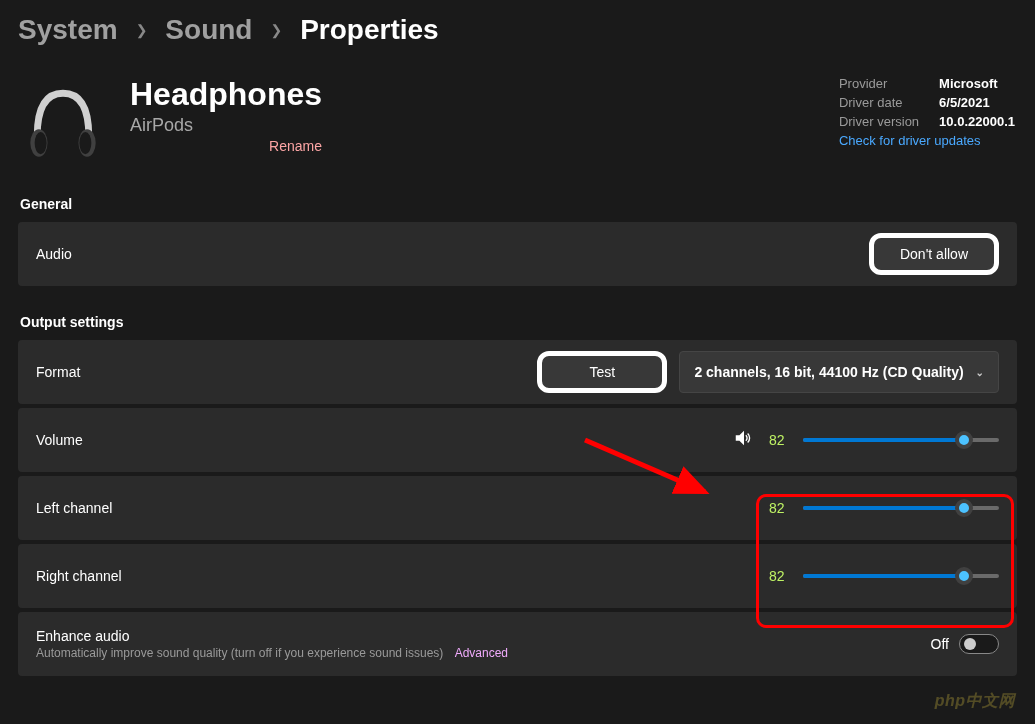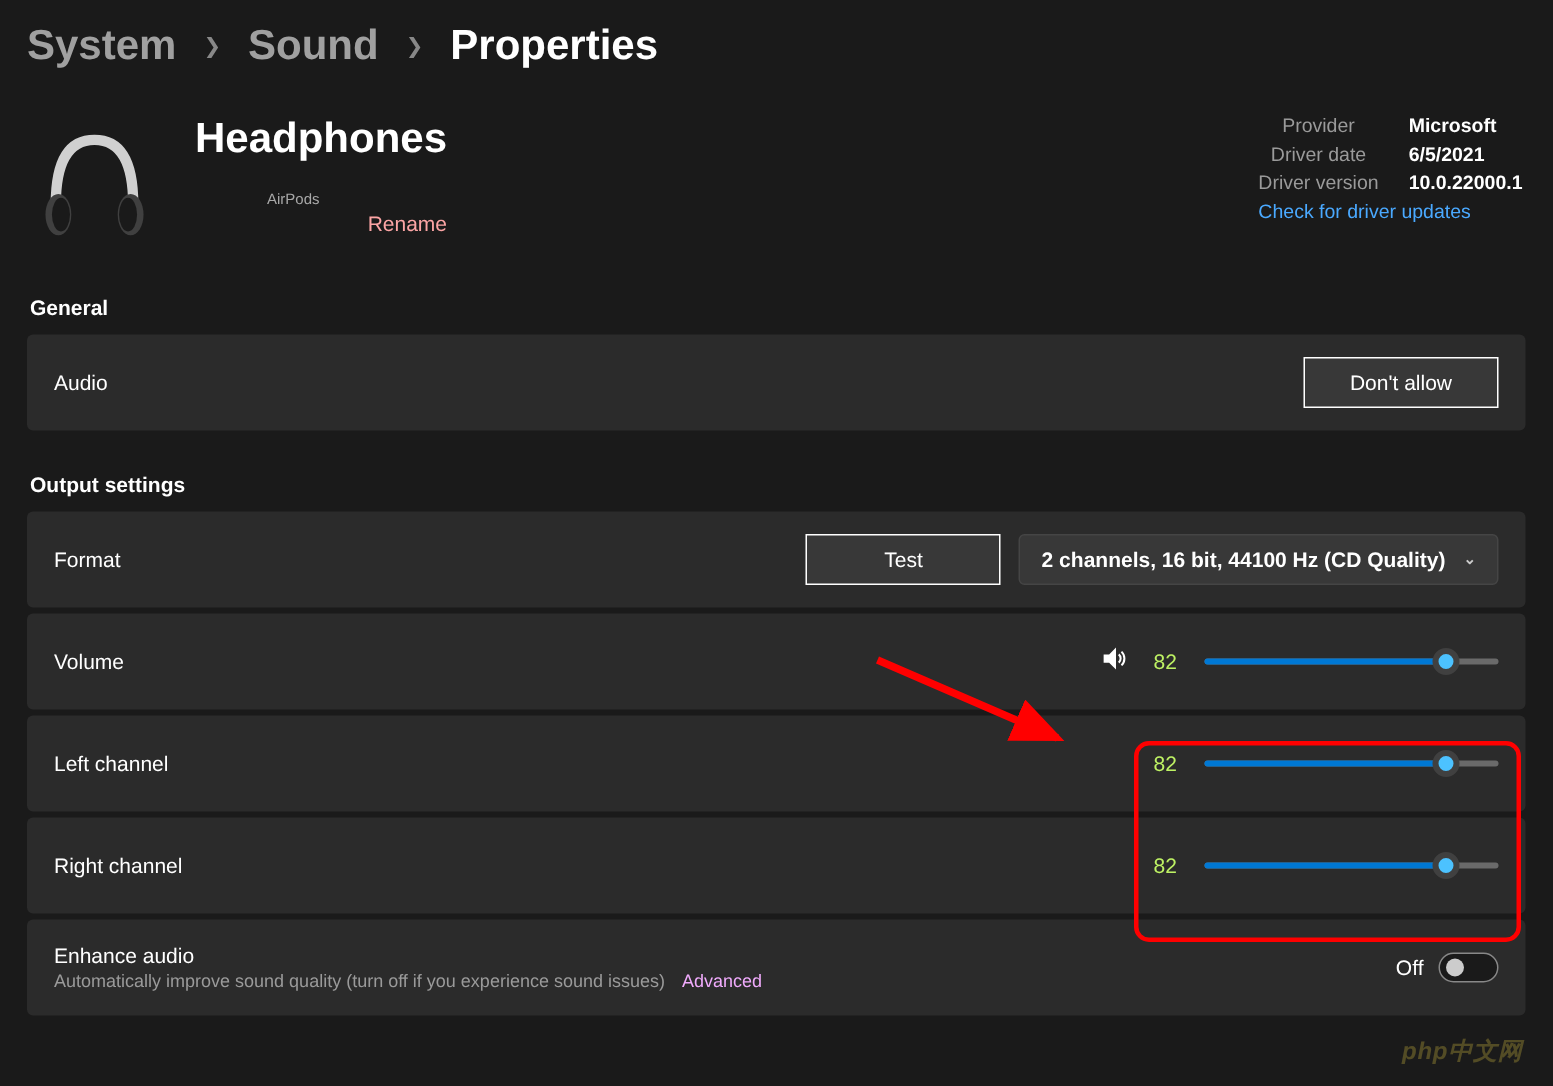--- a/index.html
+++ b/index.html
@@ -4,32 +4,32 @@
 <style>
 * { margin: 0; padding: 0; box-sizing: border-box; font-family: "Segoe UI", -apple-system, sans-serif; }
 body { background: #1a1a1a; color: #fff; padding: 14px 18px; width: 1035px; height: 724px; overflow: hidden; position: relative; }
 .breadcrumb { display: flex; align-items: center; gap: 18px; margin-bottom: 30px; }
 .breadcrumb .crumb { font-size: 28px; font-weight: 600; color: #a0a0a0; cursor: pointer; }
 .breadcrumb .crumb.current { color: #fff; }
 .breadcrumb .chev { color: #888; font-size: 14px; }
 .header-row { display: flex; justify-content: space-between; align-items: flex-start; margin-bottom: 30px; padding: 0 2px; }
 .device-block { display: flex; gap: 24px; align-items: flex-start; }
 .device-icon svg { width: 86px; height: 86px; }
-.device-info h1 { font-size: 28px; font-weight: 600; margin-bottom: 20px; }
-.device-info .sub { color: #a8a8a8; font-size: 10px; margin-bottom: 2px; margin-left: 48px; }
+.device-info h1 { font-size: 32px; font-weight: 600; margin-bottom: 2px; }
+.device-info .sub { color: #a8a8a8; font-size: 18px; margin-bottom: 2px; }
 .device-info .link { color: #fca5a5; font-size: 14px; cursor: pointer; text-align: right; }
 .driver-info { display: grid; grid-template-columns: auto auto; gap: 4px 20px; font-size: 13px; }
-.driver-info .label { color: #9a9a9a; text-align: center; }
+.driver-info .label { color: #9a9a9a; }
 .driver-info .value { color: #fff; font-weight: 600; }
 .driver-info .link { color: #4aa9ff; grid-column: 1 / -1; cursor: pointer; }
 .section-title { font-size: 14px; font-weight: 600; margin-bottom: 10px; padding-left: 2px; }
 .card { background: #2b2b2b; border-radius: 4px; padding: 2px 18px; margin-bottom: 4px; display: flex; align-items: center; justify-content: space-between; min-height: 64px; }
 .card .left .title { font-size: 14px; color: #fff; }
 .card .left .desc { font-size: 12px; color: #9a9a9a; margin-top: 2px; }
-.btn { background: #383838; border: 1px solid #ffffff; color: #fff; padding: 8px 32px; border-radius: 0; font-size: 14px; cursor: pointer; }
+.btn { background: #383838; border: 5px solid #ffffff; color: #fff; padding: 8px 32px; border-radius: 12px; font-size: 14px; cursor: pointer; }
 .btn-wide { padding: 8px 20px; min-width: 130px; }
 .dropdown { background: #383838; border: 1px solid #454545; color: #fff; padding: 8px 14px; border-radius: 4px; font-size: 14px; cursor: pointer; display: flex; align-items: center; gap: 12px; min-width: 290px; justify-content: space-between; font-weight: bold; }
 .dropdown .chevd { font-size: 10px; color: #ccc; }
 .format-controls { display: flex; gap: 12px; }
 .slider-block { display: flex; align-items: center; gap: 14px; }
 .speaker-icon svg { width: 22px; height: 22px; }
 .slider-value { font-size: 14px; color: #bef264; min-width: 20px; }
 .slider { position: relative; width: 196px; height: 20px; display: flex; align-items: center; }
 .slider .track { position: absolute; width: 100%; height: 4px; background: #6a6a6a; border-radius: 2px; }
 .slider .fill { position: absolute; height: 4px; background: #0078d4; border-radius: 2px; }

